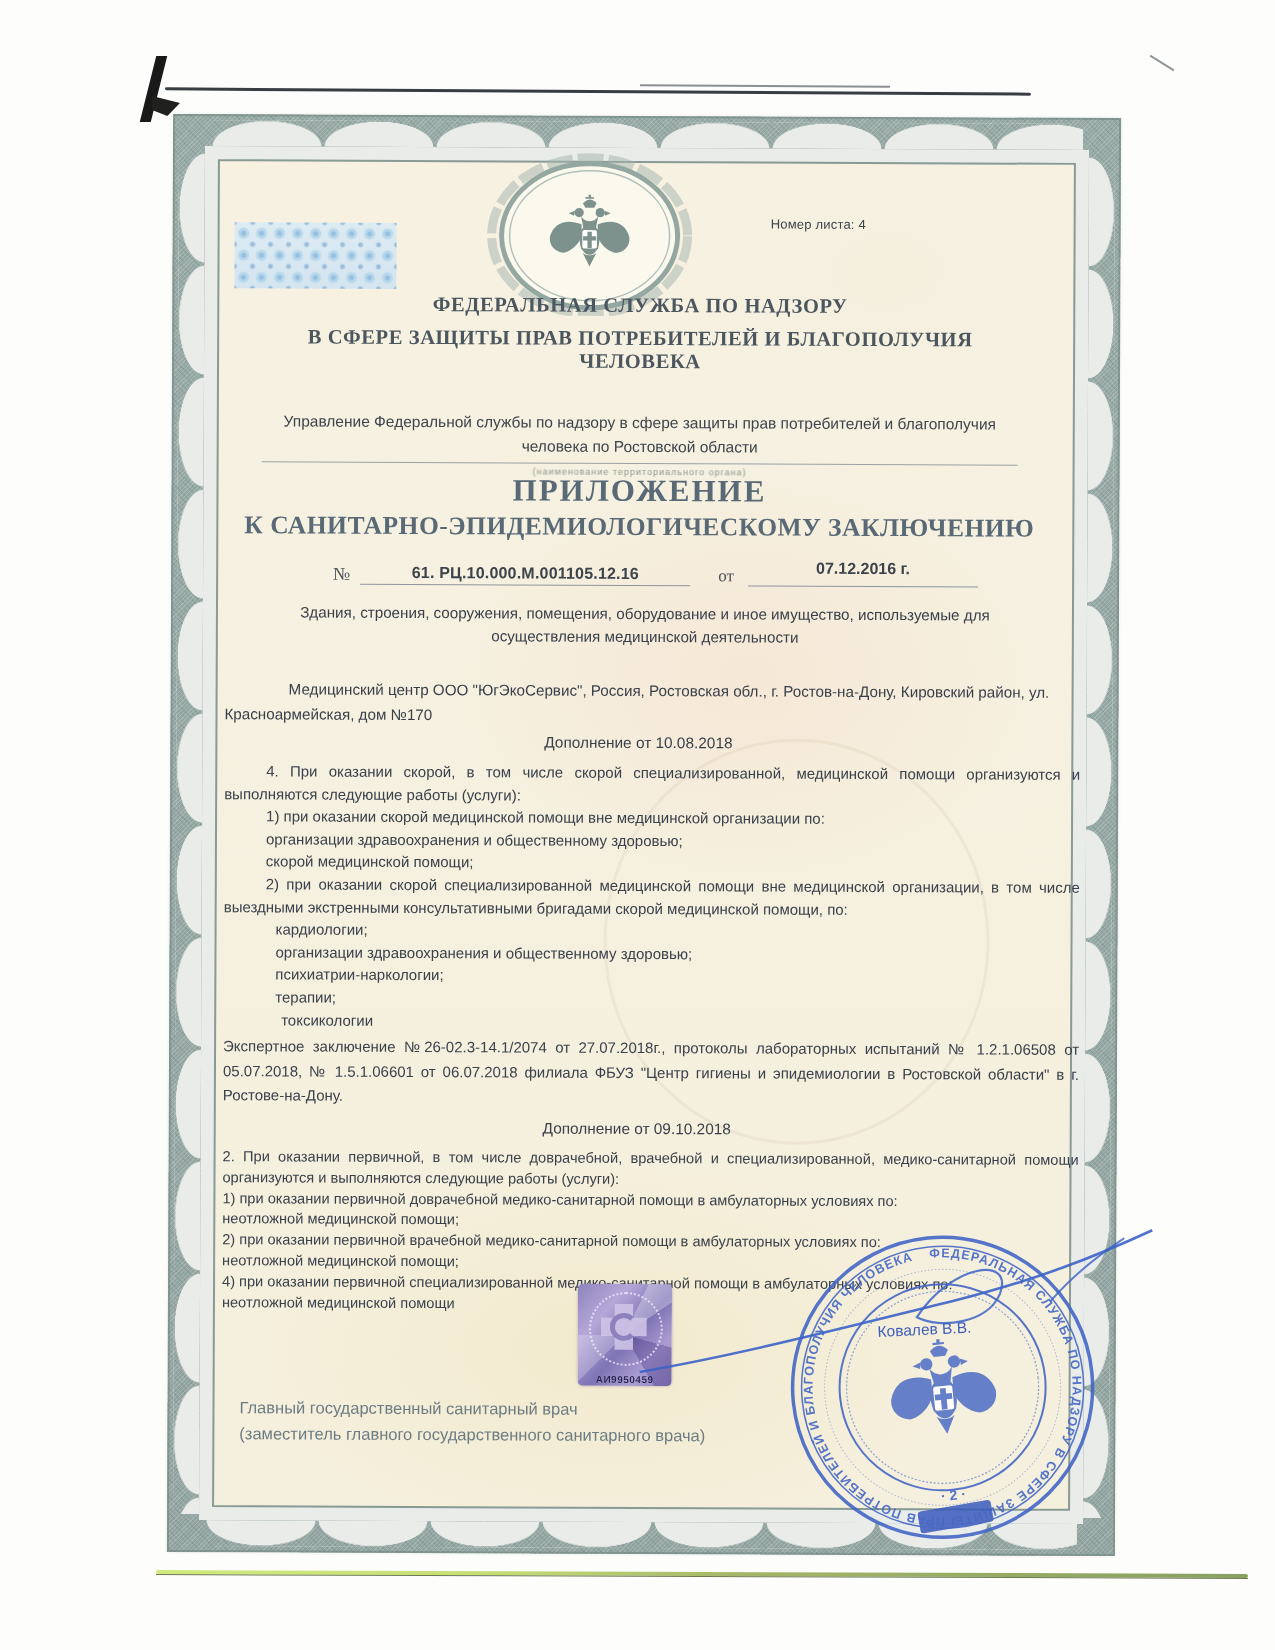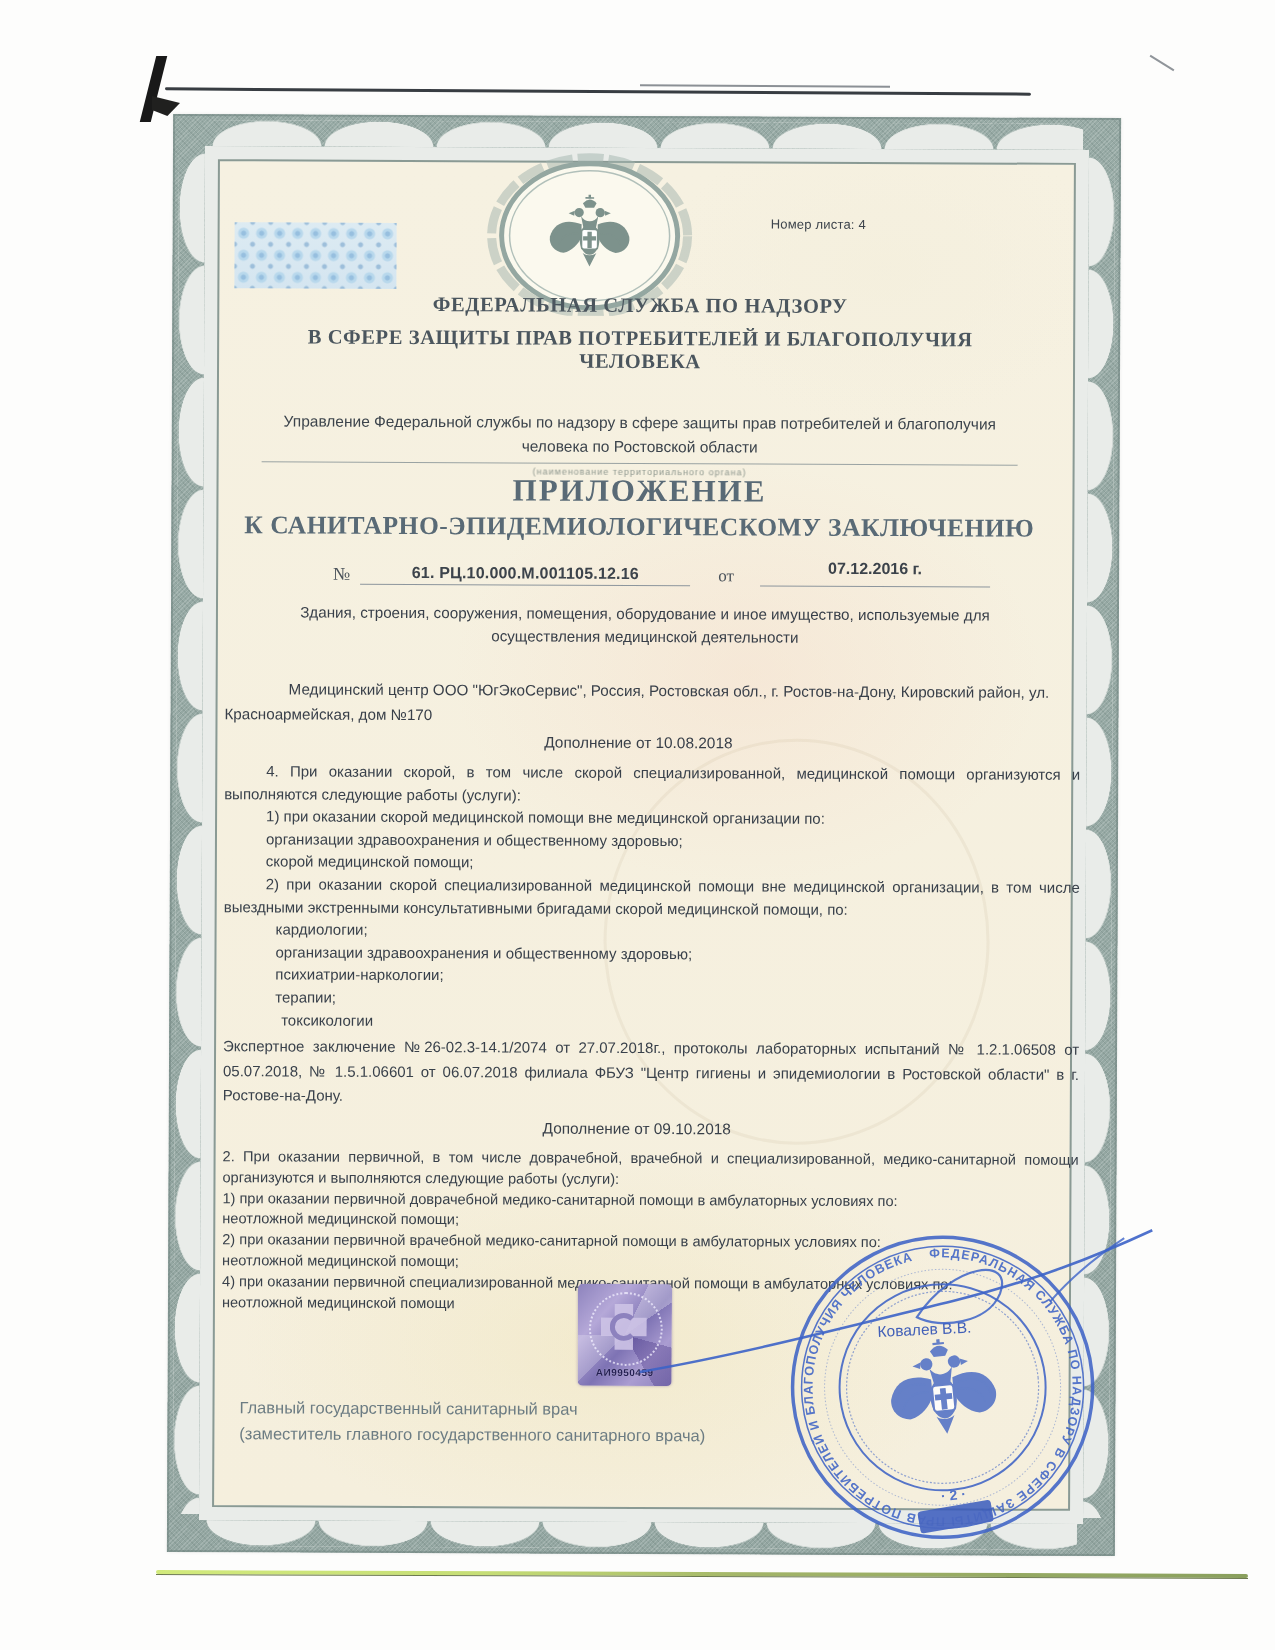--- a/index.html
+++ b/index.html
@@ -77,21 +77,21 @@
   .rule{position:absolute;left:36px;top:345px;width:756px;height:1px;background:#9aa3a3;}
   .t-caption{top:349px;font-size:9px;color:#8f988f;letter-spacing:1px;filter:blur(.4px);}
   .bigtitle{font-family:"Liberation Serif",serif;font-weight:bold;color:#596a76;}
   .t-pril{top:355px;font-size:31px;letter-spacing:2px;}
   .t-ksan{top:394px;font-size:25.5px;letter-spacing:.5px;}
 
   .numrow{position:absolute;left:0;top:447px;width:856px;display:flex;align-items:flex-end;}
   .no-label{font-family:"Liberation Serif",serif;font-size:18px;color:#4a525a;margin-left:108px;}
   .no-cell{width:330px;text-align:center;border-bottom:1.5px solid #8d969d;padding-bottom:2px;
     font-size:16px;font-weight:bold;color:#3c434b;margin-left:10px;letter-spacing:.2px;}
-  .ot-label{font-family:"Liberation Serif",serif;font-size:17px;color:#4a525a;margin:0 26px 0 28px;}
+  .ot-label{font-family:"Liberation Serif",serif;font-size:17px;color:#4a525a;margin:0 14px 0 28px;}
   .date-cell{width:230px;text-align:center;border-bottom:1.5px solid #8d969d;padding-bottom:2px;}
   .date-cell span{position:relative;top:-6px;font-size:16px;font-weight:bold;color:#3c434b;display:inline-block;}
 
   .subject{position:absolute;left:40px;top:484px;width:760px;text-align:center;font-size:15.2px;line-height:23px;color:#383f49;}
   .org{position:absolute;left:0;top:560px;width:838px;text-indent:64px;font-size:15.2px;line-height:25px;color:#383f49;}
   .suph{position:absolute;left:18px;width:792px;text-align:center;font-size:15.4px;color:#383f49;}
   .t-sup1h{top:616px;}
   .t-sup2h{top:1002px;}
   .block{position:absolute;left:0;width:856px;}
   .b-sup1{top:644px;}
@@ -112,21 +112,21 @@
         rgba(55,35,120,.30) 80deg 125deg, rgba(55,35,120,0) 125deg 200deg,
         rgba(255,255,255,.22) 200deg 245deg, rgba(255,255,255,0) 245deg 360deg),
       linear-gradient(132deg,#8d83bd 0%,#b5a8d8 28%,#7e73b4 55%,#aa9cd1 76%,#8d83bd 100%);
     box-shadow:0 0 3px rgba(80,60,140,.4);}
   .holo-ring{position:absolute;left:11px;top:8px;width:70px;height:70px;border-radius:50%;
     border:2px dotted rgba(243,240,255,.75);}
   .holo-cross{position:absolute;left:23px;top:20px;width:46px;height:46px;background:#cdc3e6;opacity:.9;
     clip-path:polygon(30% 0,70% 0,70% 30%,100% 30%,100% 70%,70% 70%,70% 100%,30% 100%,30% 70%,0 70%,0 30%,30% 30%);}
   .holo-c{position:absolute;left:32px;top:29px;width:28px;height:28px;border-radius:50%;border:5px solid #8d82be;
     border-right-color:transparent;box-sizing:border-box;}
-  .holo-num{position:absolute;left:0;right:0;bottom:8px;text-align:center;font-size:10px;font-weight:bold;
+  .holo-num{position:absolute;left:0;right:0;bottom:1px;text-align:center;font-size:10px;font-weight:bold;
     color:#241f52;letter-spacing:.5px;text-shadow:0 0 1px rgba(255,255,255,.5);}
 
   .signatory{position:absolute;left:18px;top:1278px;font-size:16.5px;line-height:26px;color:#6c7c83;}
 
   .stamp{position:absolute;left:400px;top:1086px;width:560px;height:370px;}
   .stamp text{font-family:"Liberation Sans",sans-serif;}
 </style>
 </head>
 <body>
 

